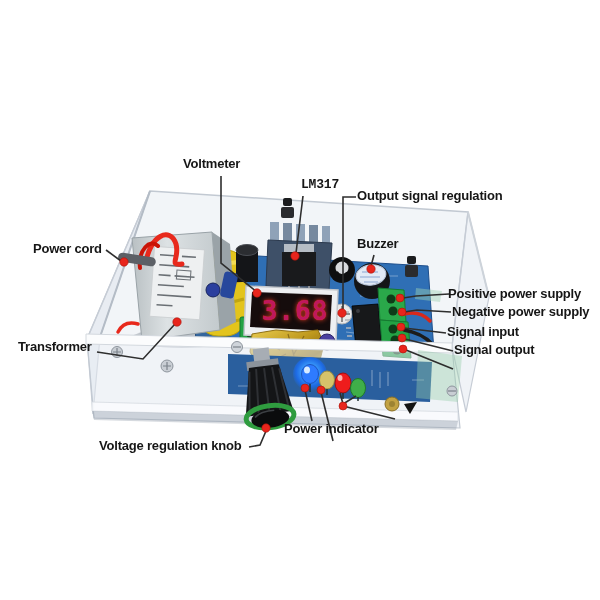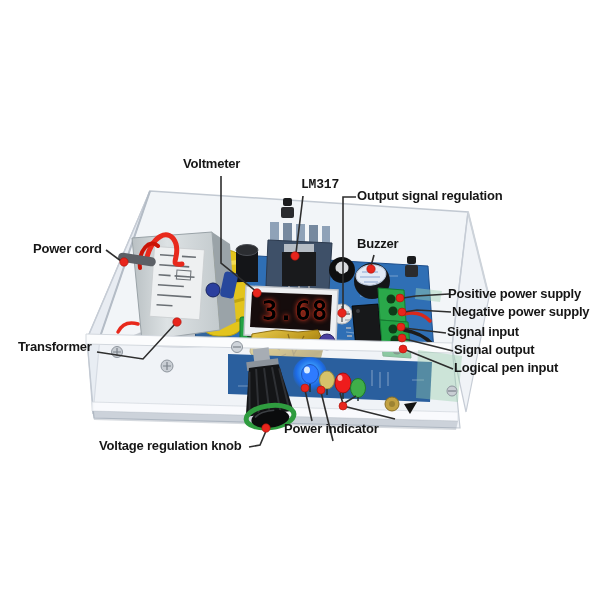--- a/index.html
+++ b/index.html
@@ -8,21 +8,21 @@
     --coil-yellow:#e3c41c; --terminal-green:#2aa84a; --label-text:#161616;
   }
   html,body{margin:0;padding:0;background:#fff;}
   .stage{position:relative;width:600px;height:600px;background:#fff;overflow:hidden;
          font-family:"Liberation Sans",sans-serif;}
   .stage svg{position:absolute;left:0;top:0;}
   .callout{position:absolute;font-weight:bold;font-size:13px;line-height:15px;
            letter-spacing:-0.2px;white-space:nowrap;color:var(--label-text);}
   .seg{position:absolute;left:251px;top:295px;width:88px;height:32px;text-align:center;
        font-family:"DejaVu Sans Mono",monospace;font-weight:bold;font-size:26px;line-height:32px;
-       color:#000000;text-shadow:0 0 5px rgba(255,70,40,.85),0 0 1px #ff2a1e;letter-spacing:1px;}
+       color:#be185d;text-shadow:0 0 5px rgba(255,70,40,.85),0 0 1px #ff2a1e;letter-spacing:1px;}
   .lead{stroke:#2e2e2e;stroke-width:1.6;fill:none;}
   .dot{fill:var(--accent-red);stroke:#a81208;stroke-width:.6;}
   .silk{stroke:rgba(255,255,255,.35);stroke-width:1.2;}
 </style>
 </head>
 <body>
 
 <div class="stage">
 <svg width="600" height="600" viewBox="0 0 600 600">
   <defs>
@@ -263,17 +263,16 @@
 
   <div class="callout" style="left:183px;top:156px;">Voltmeter</div>
   <div class="callout" style="left:301px;top:177px;font-family:Liberation Mono, monospace;">LM317</div>
   <div class="callout" style="left:357px;top:188px;">Output signal regulation</div>
   <div class="callout" style="left:33px;top:241px;">Power cord</div>
   <div class="callout" style="left:357px;top:236px;">Buzzer</div>
   <div class="callout" style="left:448px;top:286px;">Positive power supply</div>
   <div class="callout" style="left:452px;top:304px;">Negative power supply</div>
   <div class="callout" style="left:447px;top:324px;">Signal input</div>
   <div class="callout" style="left:454px;top:342px;">Signal output</div>
-  <div class="callout" style="left:454px;top:360px;">Logical pen input</div>
   <div class="callout" style="left:18px;top:339px;">Transformer</div>
   <div class="callout" style="left:284px;top:421px;">Power indicator</div>
   <div class="callout" style="left:99px;top:438px;">Voltage regulation knob</div>
 </div>
 
 </body></html>

